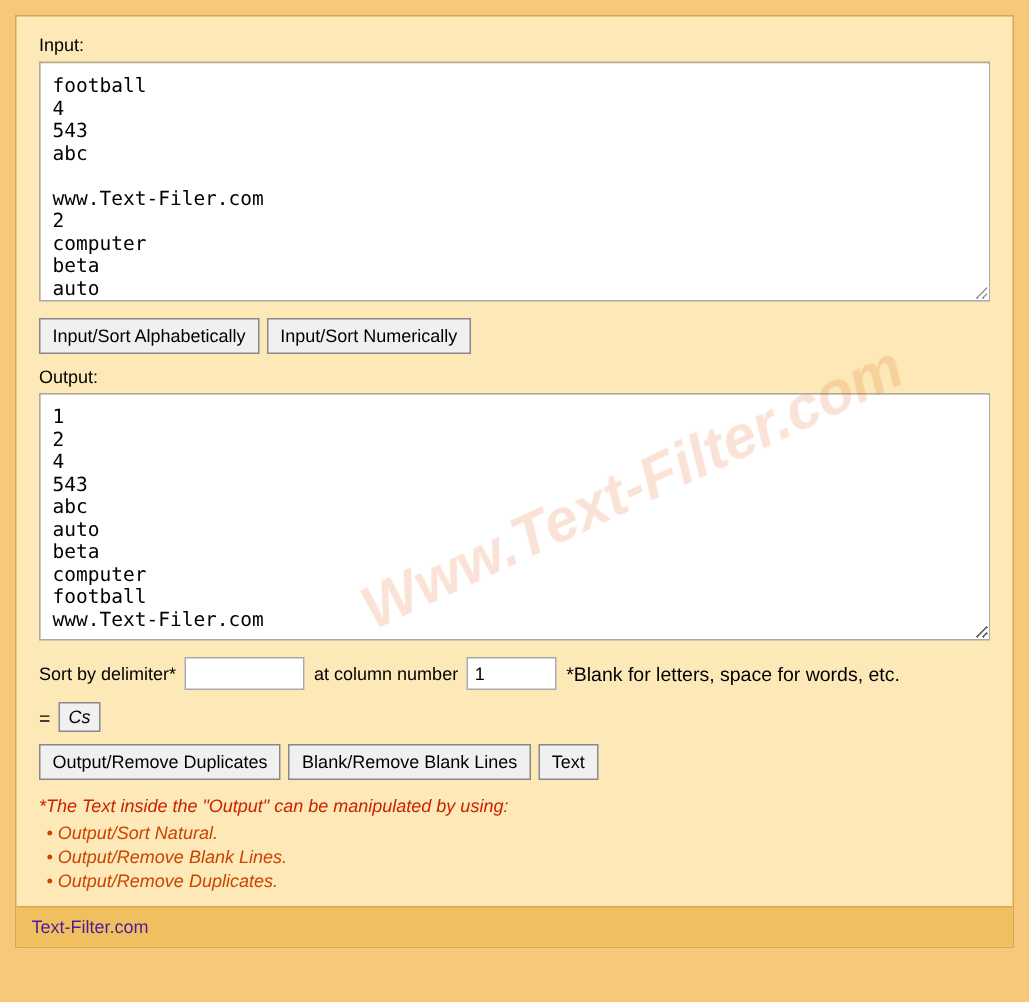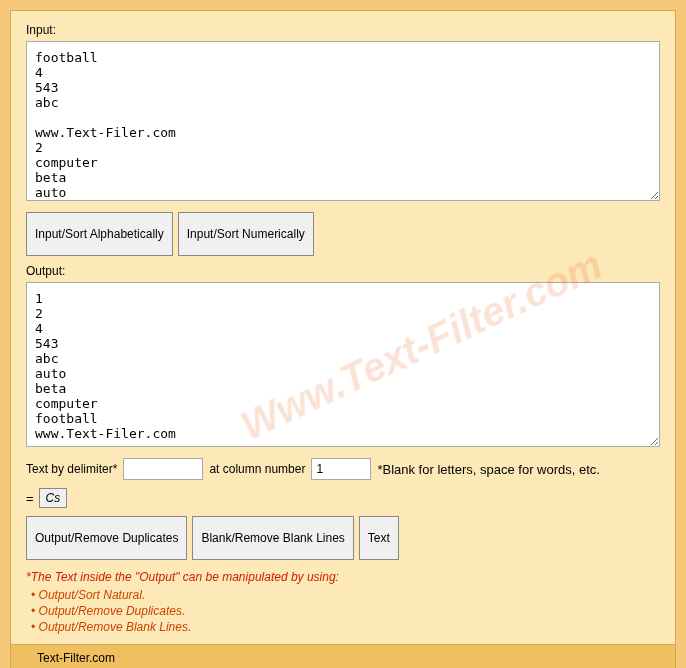--- a/index.html
+++ b/index.html
@@ -55,21 +55,21 @@
     .button-row {
       display: flex;
       gap: 5px;
       margin: 8px 0;
       flex-wrap: wrap;
       align-items: center;
     }
     button {
       background: #f0f0f0;
       border: 1px solid #888;
-      padding: 14px 8px;
+      padding: 4px 8px;
       font-size: 12px;
       cursor: pointer;
       color: #000;
     }
     .sort-row {
       display: flex;
       align-items: center;
       gap: 6px;
       margin: 8px 0 6px 0;
       flex-wrap: wrap;
@@ -119,23 +119,23 @@
       font-style: italic;
       margin-bottom: 2px;
     }
     .info-section ul li::before {
       content: "• ";
       color: #cc4400;
     }
     .footer-bar {
       background-color: #f0c060;
       margin-top: 10px;
-      padding: 6px 26px;
-      font-size: 12px;
-      color: #000000;
+      padding: 6px 10px;
+      font-size: 12px;
+      color: #4c1d95;
       border-top: 1px solid #d4a84b;
       margin-left: -15px;
       margin-right: -15px;
       margin-bottom: -12px;
     }
   </style>
 </head>
 <body>
 
 <div class="main-container">
@@ -168,21 +168,21 @@
 543
 abc
 auto
 beta
 computer
 football
 www.Text-Filer.com</textarea>
 
   
   <div class="sort-row">
-    <label>Text by delimiter*</label>
+    <label>Sort by delimiter*</label>
     <input type="text" class="delimiter-input" value="" style="">
     <label>at column number</label>
     <input type="text" class="column-input" value="1" style="">
     <span>*Blank for letters, space for words, etc.</span>
   </div>
 
   
   <div class="button-row">
     <span class="equals-sign">=</span>
     <span class="cs-badge">Cs</span>
@@ -193,22 +193,22 @@
     <button>Output/Remove Duplicates</button>
     <button>Blank/Remove Blank Lines</button>
     <button>Text</button>
   </div>
 
   
   <div class="info-section">
     <div class="info-title">*The Text inside the "Output" can be manipulated by using:</div>
     <ul>
       <li>Output/Sort Natural.</li>
+      <li>Output/Remove Blank Lines.</li>
       <li>Output/Remove Duplicates.</li>
-      <li>Output/Remove Blank Lines.</li>
     </ul>
   </div>
 
   
   <div class="footer-bar">
     <span>Text-Filter.com</span>
   </div>
 </div>
 
 </body></html>

